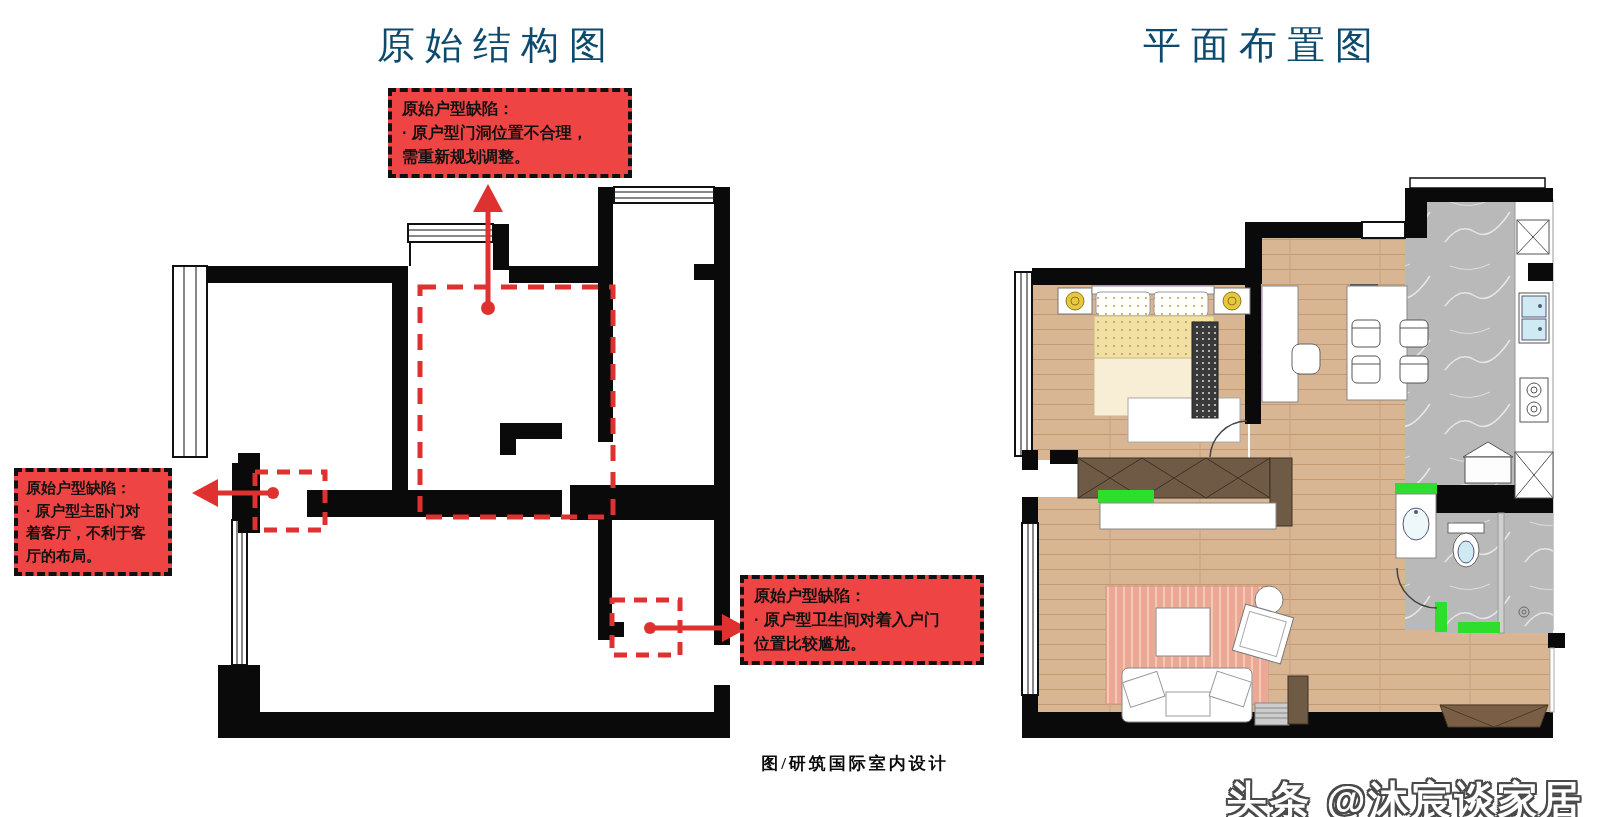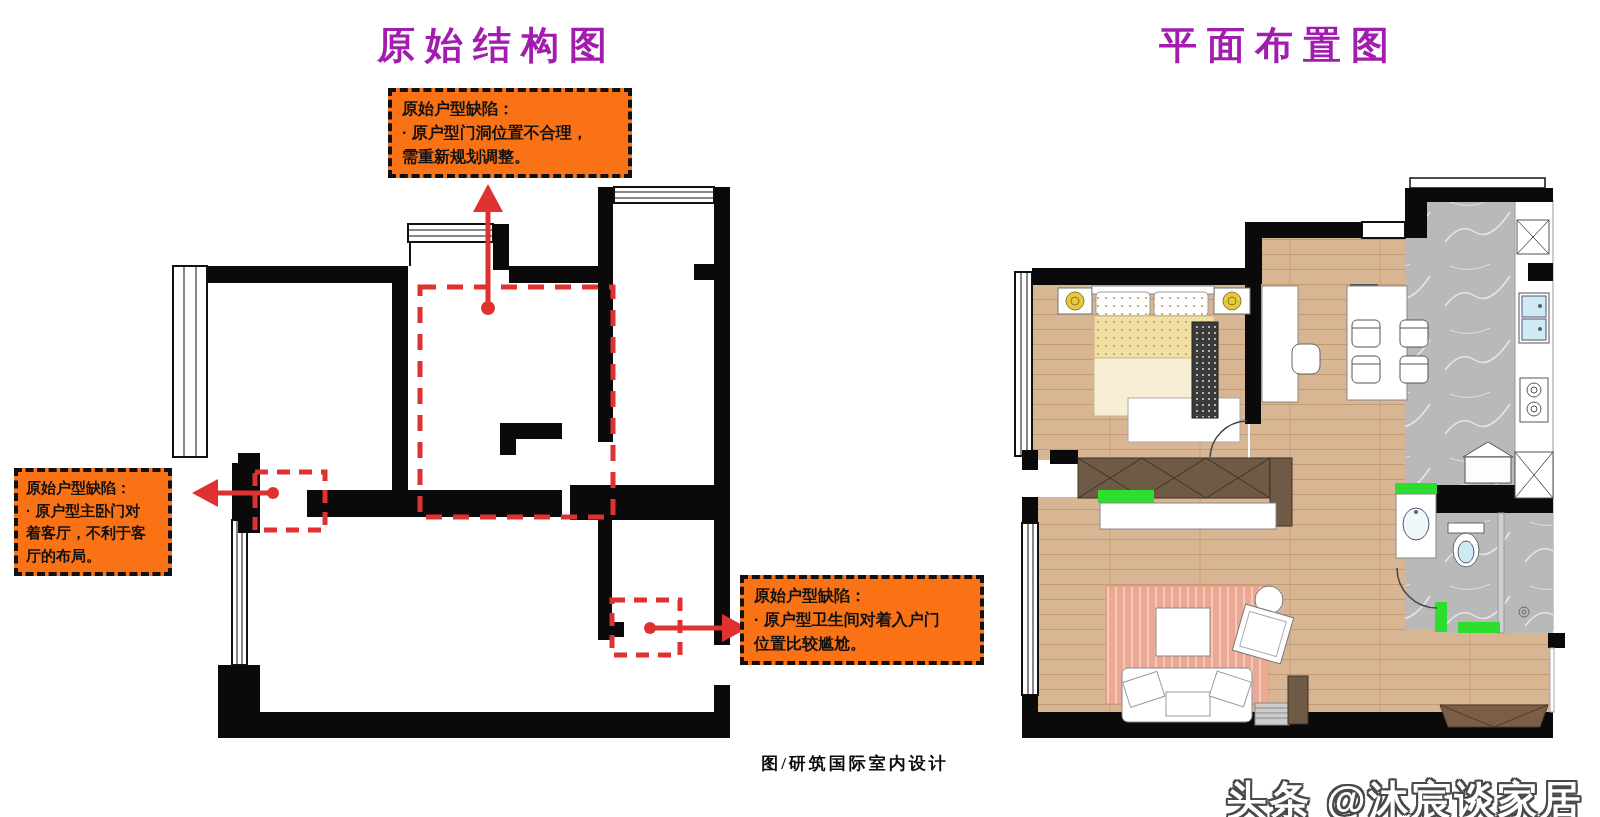--- a/index.html
+++ b/index.html
@@ -1,21 +1,21 @@
 <!DOCTYPE html>
 <html><head>
 <meta charset="utf-8">
 <style>
   html,body{margin:0;padding:0;background:#fff;}
   body{width:1600px;height:817px;overflow:hidden;font-family:"Liberation Sans",sans-serif;}
   .canvas{position:relative;width:1600px;height:817px;background:#fff;}
   .plan-svg{position:absolute;left:0;top:0;}
   .title{position:absolute;transform:translateX(-50%);font-family:"Liberation Serif",serif;
-         font-weight:bold;font-size:38px;letter-spacing:10px;color:#a21caf;white-space:nowrap;}
-  .callout{position:absolute;border:4px dashed #111;background:#f97316;padding:5px 10px;
+         font-weight:normal;font-size:38px;letter-spacing:10px;color:#0c4a6e;white-space:nowrap;}
+  .callout{position:absolute;border:4px dashed #111;background:#ef4444;padding:5px 10px;
            font-size:16px;font-weight:bold;line-height:1.5;color:#111;white-space:pre-line;
            box-sizing:border-box;}
   .callout.small{font-size:15px;padding:5px 8px;}
   .caption{position:absolute;transform:translateX(-50%);font-family:"Liberation Serif",serif;
            font-weight:bold;font-size:17px;letter-spacing:3px;color:#0a0a0a;white-space:nowrap;}
   .watermark{position:absolute;transform:translateX(-50%);font-weight:bold;font-size:40px;
              letter-spacing:3px;color:#fff;white-space:nowrap;
              text-shadow:2px 0 0 #4a4a4a,-2px 0 0 #4a4a4a,0 2px 0 #4a4a4a,0 -2px 0 #4a4a4a,
                          2px 2px 0 #4a4a4a,-2px -2px 0 #4a4a4a,2px -2px 0 #4a4a4a,-2px 2px 0 #4a4a4a;}
 </style>
@@ -285,21 +285,21 @@
 
       <g>
         <polygon points="1440,705 1548,705 1540,727 1448,727" fill="#7a5f46" stroke="#4c3b28"></polygon>
         <line x1="1440" y1="705" x2="1494" y2="727" stroke="#4c3b28"></line>
         <line x1="1548" y1="705" x2="1494" y2="727" stroke="#4c3b28"></line>
       </g>
     </g>
   </svg>
 
   <div class="title" style="left:497px;top:20px;">原始结构图</div>
-  <div class="title" style="left:1263px;top:20px;margin-left:16px;">平面布置图</div>
+  <div class="title" style="left:1263px;top:20px;">平面布置图</div>
 
   <div class="callout" style="left:388px;top:88px;width:244px;">原始户型缺陷：
 · 原户型门洞位置不合理，
 需重新规划调整。</div>
   <div class="callout small" style="left:14px;top:468px;width:158px;">原始户型缺陷：
 · 原户型主卧门对
 着客厅，不利于客
 厅的布局。</div>
   <div class="callout" style="left:740px;top:575px;width:244px;">原始户型缺陷：
 · 原户型卫生间对着入户门

